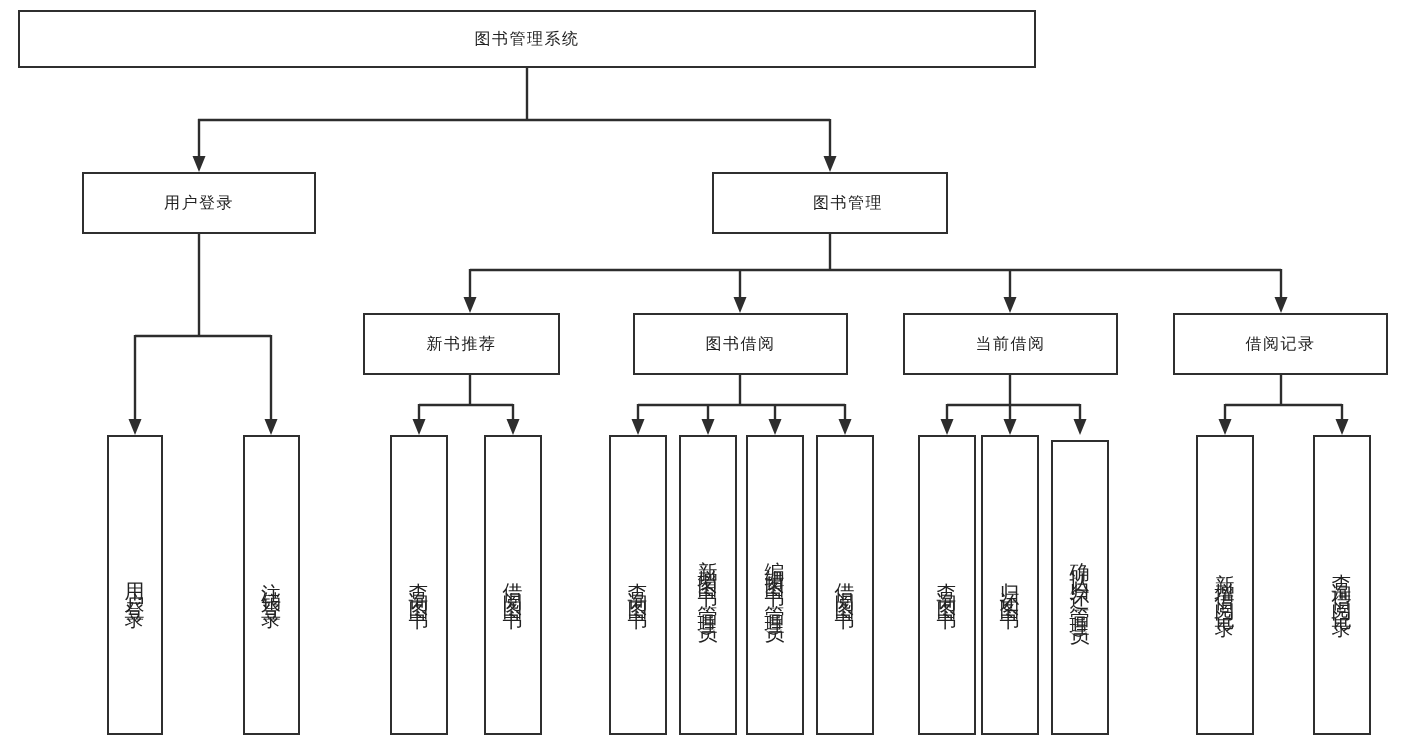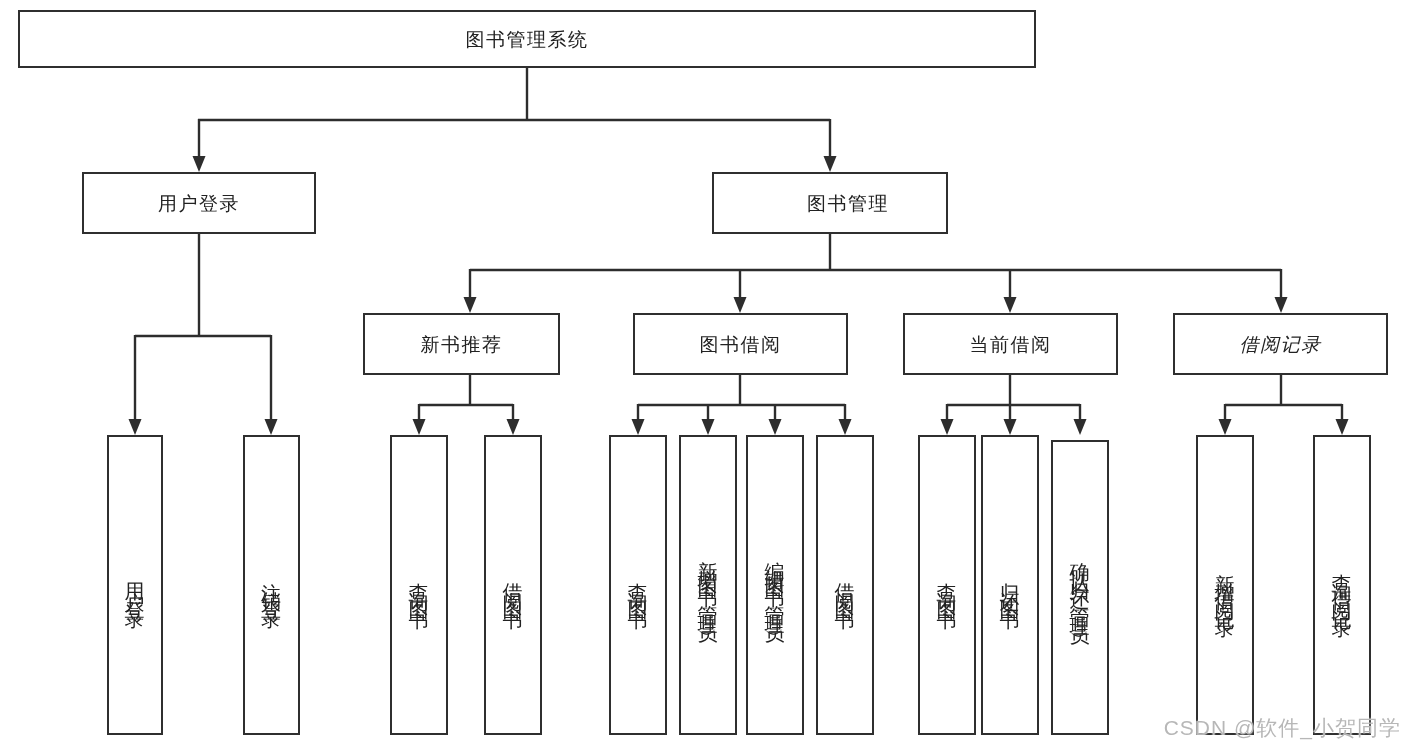--- a/index.html
+++ b/index.html
@@ -34,21 +34,21 @@
     box-sizing: border-box;
     background: #ffffff;
     border: 2.5px solid #2f2f2f;
     color: #222222;
     display: flex;
     align-items: center;
     justify-content: center;
     text-align: center;
   }
   .node.h {
-    font-size: 19px;
+    font-size: 16px;
     letter-spacing: 1.5px;
     line-height: 1;
   }
   .node.v {
     font-size: 20px;
     writing-mode: vertical-rl;
     text-orientation: mixed;
     letter-spacing: 9px;
     line-height: 1;
     padding: 14px 0;
@@ -147,35 +147,34 @@
   </svg>
 
   <div class="node h" style="left:18px; top:10px; width:1018px; height:58px;">图书管理系统</div>
 
   <div class="node h" style="left:82px; top:172px; width:234px; height:62px;">用户登录</div>
   <div class="node h" style="left:712px; top:172px; width:236px; height:62px;padding-left:36px;">图书管理</div>
 
   <div class="node h" style="left:363px; top:313px; width:197px; height:62px;">新书推荐</div>
   <div class="node h" style="left:903px; top:313px; width:215px; height:62px;">当前借阅</div>
   <div class="node h" style="left:633px; top:313px; width:215px; height:62px;">图书借阅</div>
-  <div class="node h" style="left:1173px; top:313px; width:215px; height:62px;font-style:italic;">借阅记录</div>
+  <div class="node h" style="left:1173px; top:313px; width:215px; height:62px;">借阅记录</div>
 
   <div class="node v" style="left:107px; top:435px; width:56px; height:300px;">用户登录</div>
   <div class="node v" style="left:243px; top:435px; width:57px; height:300px;">注销登录</div>
 
   <div class="node v" style="left:390px; top:435px; width:58px; height:300px;">查询图书</div>
   <div class="node v" style="left:484px; top:435px; width:58px; height:300px;">借阅图书</div>
 
   <div class="node v" style="left:609px; top:435px; width:58px; height:300px;">查询图书</div>
   <div class="node v" style="left:679px; top:435px; width:58px; height:300px;">新增图书（管理员）</div>
   <div class="node v" style="left:746px; top:435px; width:58px; height:300px;">编辑图书（管理员）</div>
   <div class="node v" style="left:816px; top:435px; width:58px; height:300px;">借阅图书</div>
 
   <div class="node v" style="left:918px; top:435px; width:58px; height:300px;">查询图书</div>
   <div class="node v" style="left:981px; top:435px; width:58px; height:300px;">归还图书</div>
   <div class="node v" style="left:1051px; top:440px; width:58px; height:295px;">确认归还（管理员）</div>
 
   <div class="node v" style="left:1196px; top:435px; width:58px; height:300px;">新增借阅记录</div>
   <div class="node v" style="left:1313px; top:435px; width:58px; height:300px;">查询借阅记录</div>
 
-  <div class="watermark">CSDN @软件_小贺同学</div>
 
 </div>
 
 </body></html>

